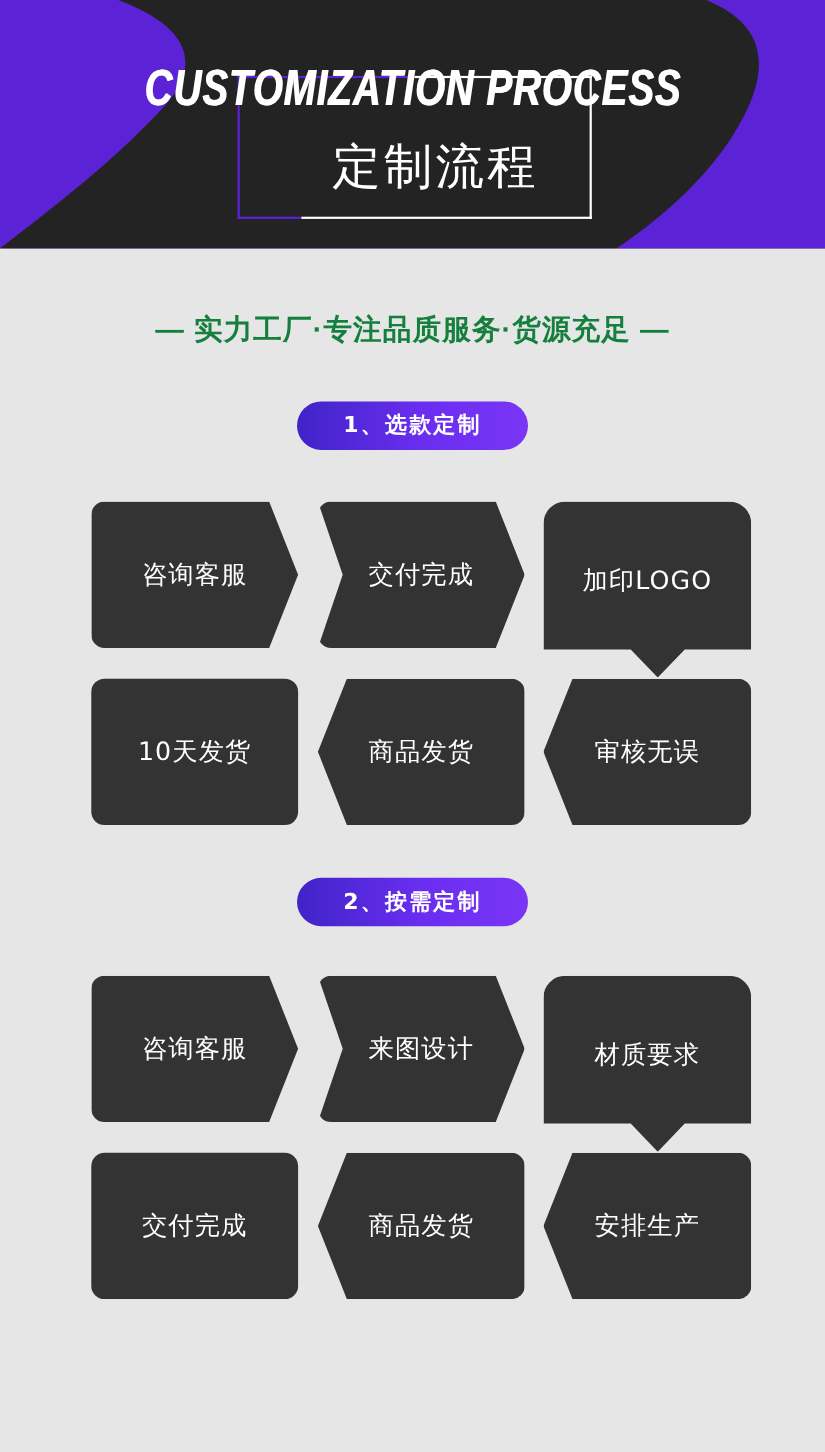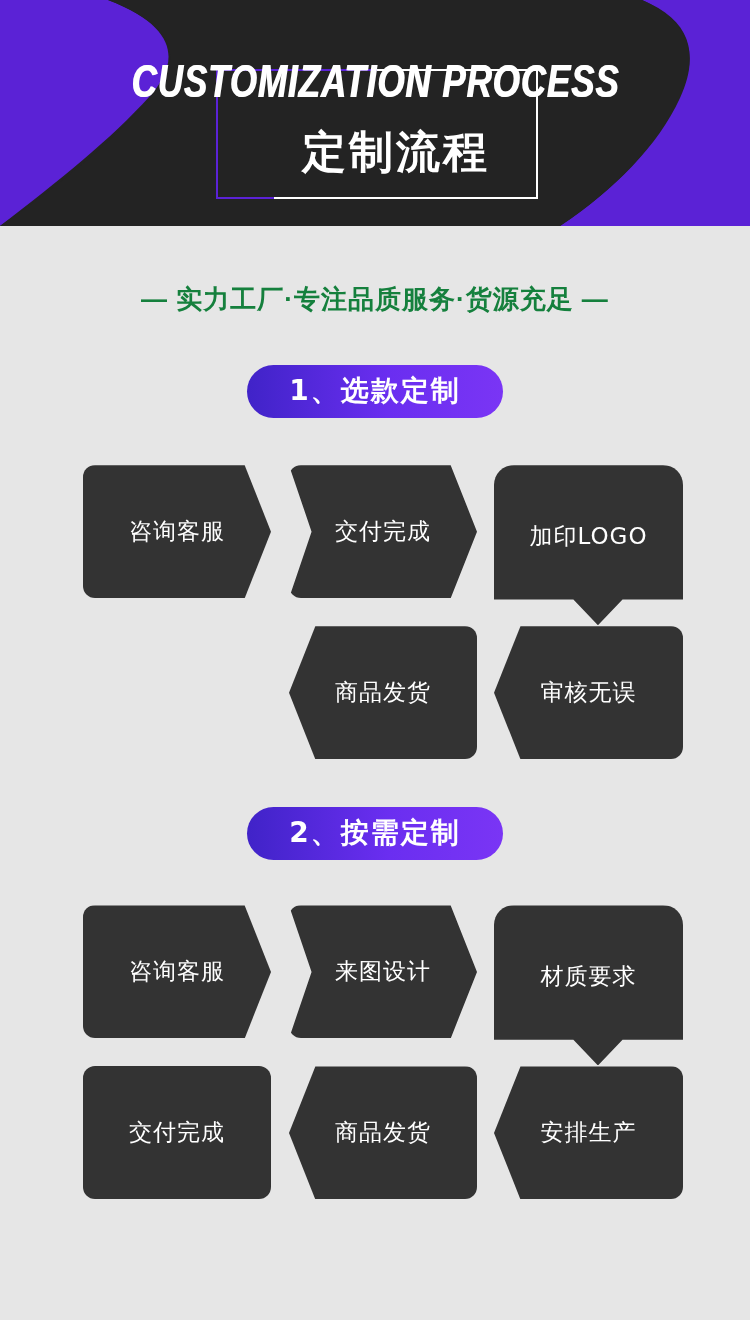--- a/index.html
+++ b/index.html
@@ -92,21 +92,21 @@
     transform: scaleX(0.92) scaleY(1.22);
     transform-origin: center;
     white-space: nowrap;
     margin-top: 10px;
     text-shadow: 1px 0 0 #ffffff;
   }
   .title-cn {
     color: #ffffff;
     font-family: "DejaVu Sans", "Liberation Sans", sans-serif;
     font-size: 44px;
-    font-weight: bold;
+    font-weight: normal;
     letter-spacing: 3px;
     line-height: 1;
     margin-top: 16px;
     white-space: nowrap;
     margin-left: 42px;
   }
 
   
   .subtitle-wrap {
     width: 750px;
@@ -128,21 +128,21 @@
     width: 750px;
     text-align: center;
   }
   .pill {
     display: inline-block;
     background: linear-gradient(90deg, #4023c8 0%, #6a2ef0 55%, #7a35f5 100%);
     color: #ffffff;
     border-radius: 30px;
     padding: 10px 42px 11px 42px;
     font-family: "DejaVu Sans", "Liberation Sans", sans-serif;
-    font-size: 28px;
+    font-size: 20px;
     font-weight: bold;
     letter-spacing: 2px;
     line-height: 1.15;
     white-space: nowrap;
   }
   .pill-1-wrap { margin-top: 48px; }
   .pill-2-wrap { margin-top: 42px; }
 
   
   .flow {
@@ -262,20 +262,23 @@
     </div>
     <div class="node node-2 notch-left-tip-right">
       <span class="node-label">交付完成</span>
     </div>
     <div class="node node-3 notch-left tail-down node-tall">
       <span class="node-label">加印LOGO</span>
     </div>
   </div>
 
   <div class="flow-row row-bottom">
+    <div class="node node-1 sq">
+      <span class="node-label">10天发货</span>
+    </div>
     <div class="node node-2 tip-left">
       <span class="node-label">商品发货</span>
     </div>
     <div class="node node-3 tip-left">
       <span class="node-label">审核无误</span>
     </div>
   </div>
 </div>
 
 <div class="pill-wrap pill-2-wrap">

